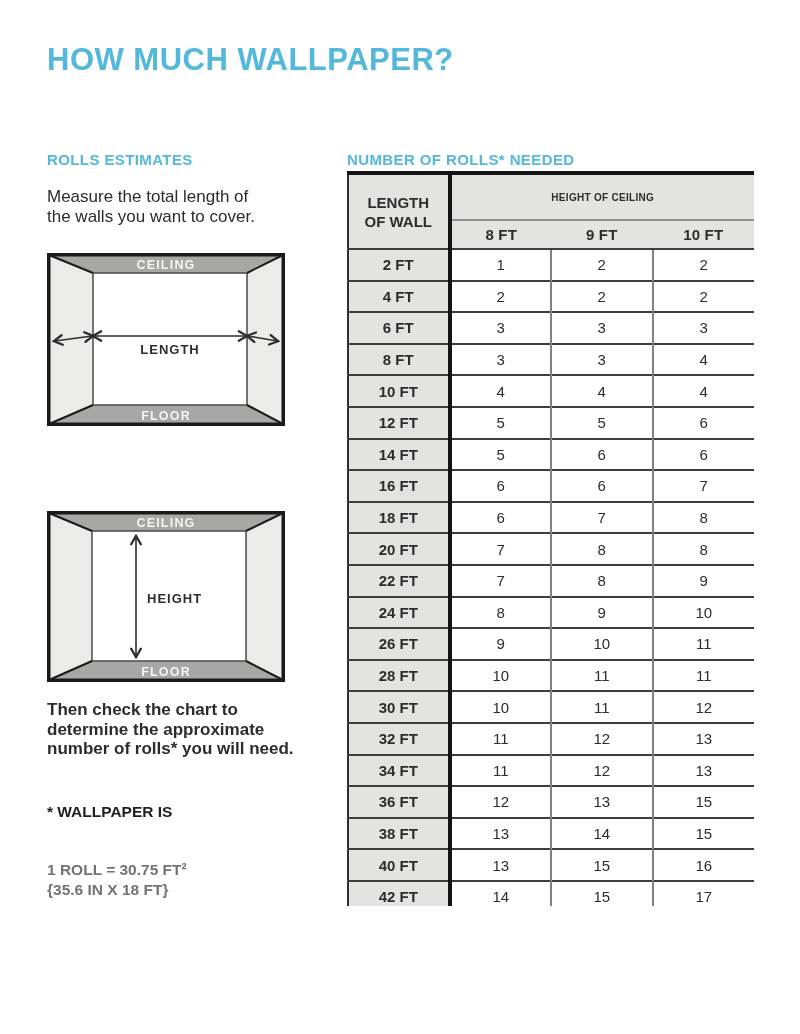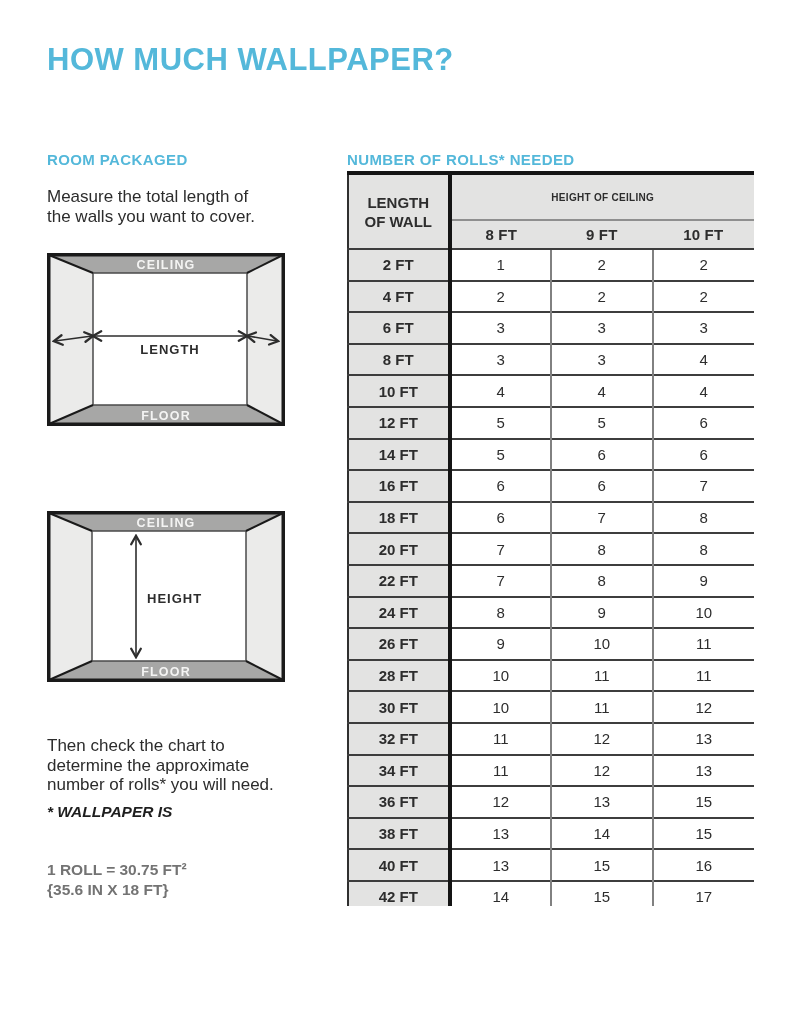--- a/index.html
+++ b/index.html
@@ -39,33 +39,32 @@
   .para {
     position: absolute;
     left: 47px;
     font-size: 17px;
     line-height: 19.5px;
     color: #2c2c2c;
     white-space: pre-line;
   }
   .p1 { top: 187px; }
   .p2 { top: 449px; }
-  .p3 { top: 736px; }
+  .p3 { top: 700px; font-weight: bold; }
   .diagram { position: absolute; left: 47px; }
   .d1 { top: 253px; }
   .d2 { top: 511px; }
   .footnote {
     position: absolute;
     left: 47px;
     top: 802px;
     font-size: 15.5px;
     font-weight: bold;
     line-height: 19.5px;
     color: #1e1e1e;
-    font-style: italic;
   }
   .footnote .indent { padding-left: 11px; }
   .rollinfo {
     position: absolute;
     left: 47px;
     top: 860px;
     font-size: 15.5px;
     font-weight: bold;
     line-height: 19.5px;
     color: #737373;
@@ -128,21 +127,21 @@
     fill: #2d2d2d;
   }
 </style>
 </head>
 <body>
 
 <div class="page">
 
   <h1 class="title">HOW MUCH WALLPAPER?</h1>
 
-  <div class="section-label room-estimates-heading">ROOM PACKAGED</div>
+  <div class="section-label room-estimates-heading">ROLLS ESTIMATES</div>
 
   <p class="para p1">Measure the total length of
 the walls you want to cover.</p>
 
   <svg class="diagram d1" width="238" height="173" viewBox="0 0 238 173">
     <defs>
       <marker id="arrA" viewBox="0 0 10 10" refX="7.5" refY="5" markerWidth="7.5" markerHeight="7.5" orient="auto-start-reverse">
         <path d="M1.5,1 L8.5,5 L1.5,9" fill="none" stroke="#2d2d2d" stroke-width="1.9" stroke-linecap="round"></path>
       </marker>
     </defs>

